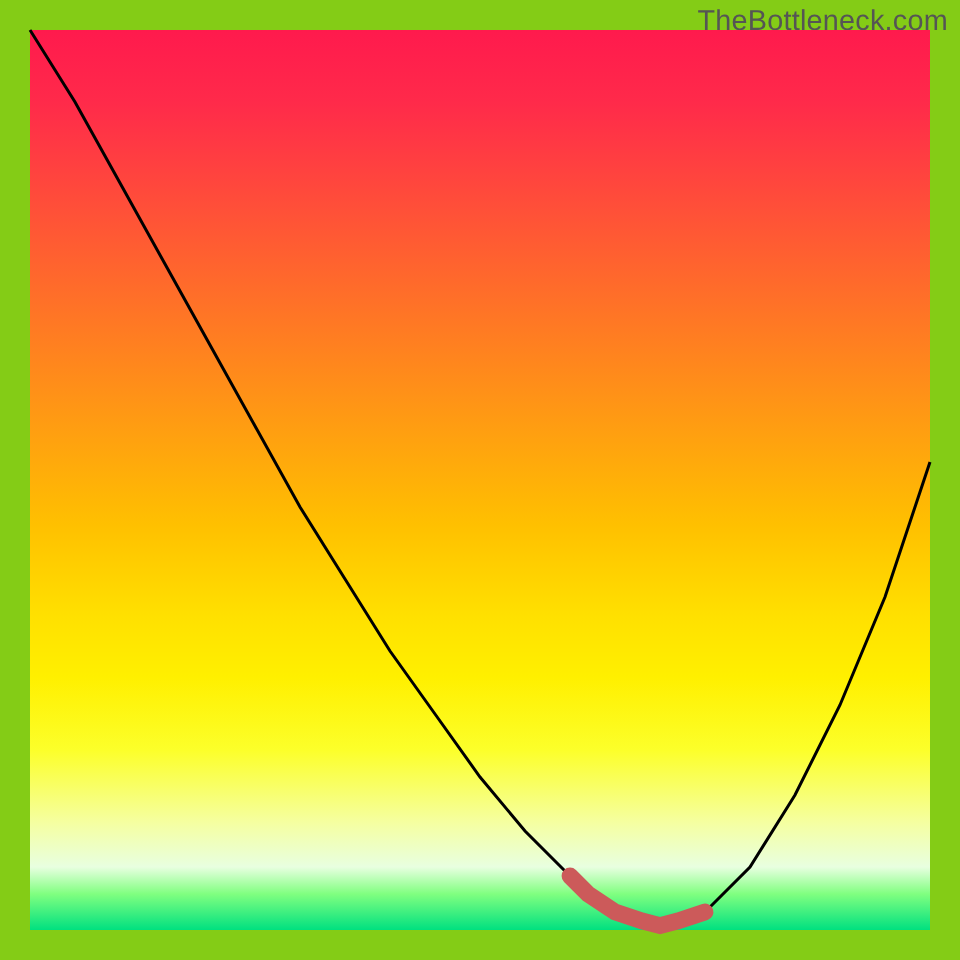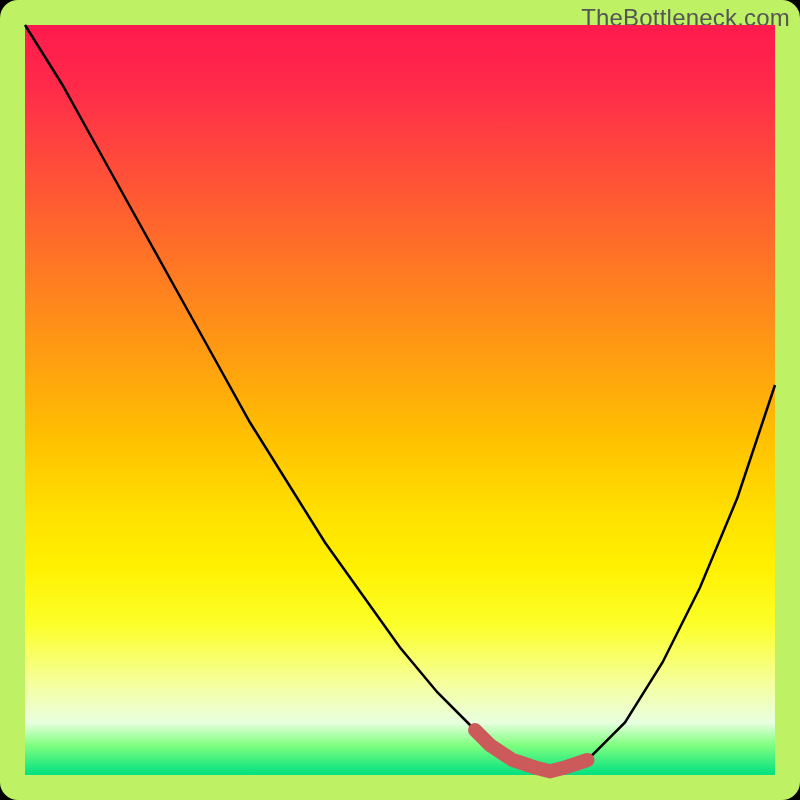--- a/index.html
+++ b/index.html
@@ -1,22 +1,21 @@
 <!DOCTYPE html>
 <html><head>
 <meta charset="utf-8">
 <style>
   * { margin: 0; padding: 0; box-sizing: border-box; }
   html, body { width: 800px; height: 800px; overflow: hidden; background: #000; }
   .chart-container {
     position: relative;
     width: 800px;
     height: 800px;
-    background: #bef264;
-    border-radius: 18px;
+    background: #84cc16;
   }
   .plot-area {
     position: absolute;
     left: 25px;
     top: 25px;
     width: 750px;
     height: 750px;
     background: linear-gradient(to bottom,
       #ff1a4d 0%,
       #ff2a4a 8%,

